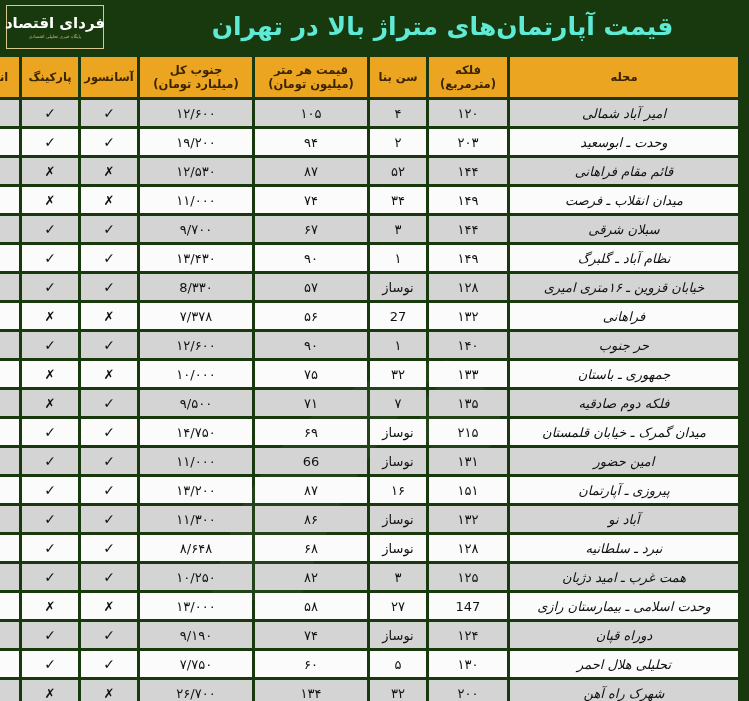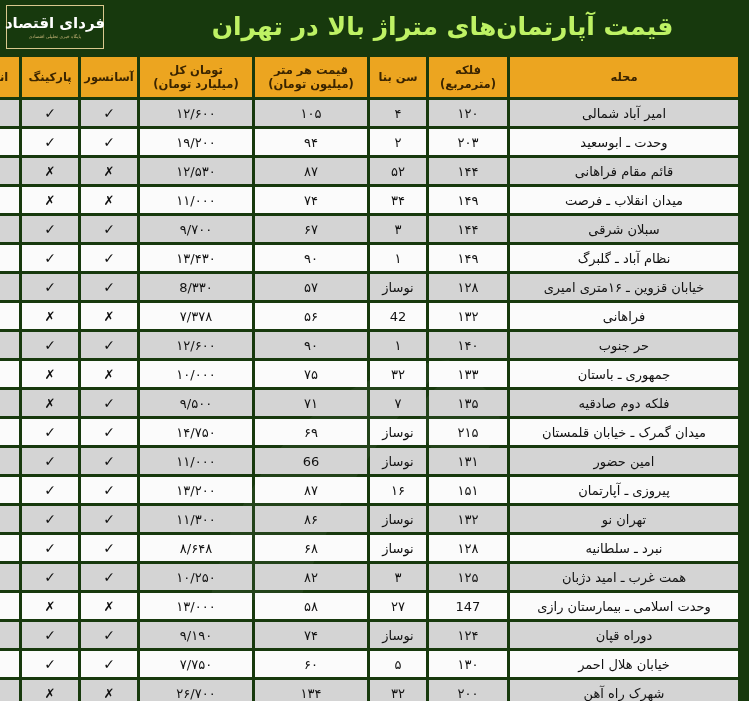--- a/index.html
+++ b/index.html
@@ -37,21 +37,21 @@
     position: relative;
     height: 54px;
     display: flex;
     flex-direction: row-reverse;
     align-items: center;
     z-index: 2;
   }
   .page-title {
     flex: 1 1 auto;
     text-align: center;
-    color: #bef264;
+    color: #5eead4;
     font-size: 25px;
     font-weight: bold;
     letter-spacing: 0px;
     padding-left: 20px;
     padding-right: 0px;
     line-height: 1.1;
     white-space: nowrap;
   }
   .logo {
     flex: 0 0 auto;
@@ -118,20 +118,21 @@
     white-space: nowrap;
     overflow: hidden;
     text-overflow: ellipsis;
   }
   tr.odd td { background: #d4d4d4; }
   tr.even td { background: #fbfbfb; }
 
   td.c-name {
     font-size: 13.5px;
     font-weight: normal;
+    font-style: italic;
   }
   td.c-num { font-size: 13.5px; }
   td.c-total { font-size: 13.5px; margin-left: 20px; }
   td.c-mark { font-size: 13px; font-weight: bold; }
 
   .mark-yes { font-size: 14px; font-weight: normal; color: #111; }
   .mark-no  { font-size: 13px; font-weight: bold; color: #111; }
 
   
   col.w-name  { width: 228px; }
@@ -179,21 +180,21 @@
           <th>
             <div>فلکه</div>
             <div>(مترمربع)</div>
           </th>
           <th>سن بنا</th>
           <th>
             <div>قیمت هر متر</div>
             <div>(میلیون تومان)</div>
           </th>
           <th>
-            <div>تومان کل</div>
+            <div>جنوب کل</div>
             <div>(میلیارد تومان)</div>
           </th>
           <th>آسانسور</th>
           <th>پارکینگ</th>
           <th>انباری</th>
         </tr>
       </thead>
       <tbody id="table-body">
           <tr class="odd">
             <td class="c-name">امیر آباد شمالی</td>
@@ -261,21 +262,21 @@
             <td class="c-num">نوساز</td>
             <td class="c-num">۵۷</td>
             <td class="c-total">8/۳۳۰</td>
             <td class="c-mark"><span class="mark-yes">✓</span></td>
             <td class="c-mark"><span class="mark-yes">✓</span></td>
             <td class="c-mark"></td>
           </tr>
           <tr class="even">
             <td class="c-name">فراهانی</td>
             <td class="c-num">۱۳۲</td>
-            <td class="c-num">42</td>
+            <td class="c-num">27</td>
             <td class="c-num">۵۶</td>
             <td class="c-total">۷/۳۷۸</td>
             <td class="c-mark"><span class="mark-no">✗</span></td>
             <td class="c-mark"><span class="mark-no">✗</span></td>
             <td class="c-mark"></td>
           </tr>
           <tr class="odd">
             <td class="c-name">حر جنوب</td>
             <td class="c-num">۱۴۰</td>
             <td class="c-num">۱</td>
@@ -329,21 +330,21 @@
             <td class="c-name">پیروزی ـ آپارتمان</td>
             <td class="c-num">۱۵۱</td>
             <td class="c-num">۱۶</td>
             <td class="c-num">۸۷</td>
             <td class="c-total">۱۳/۲۰۰</td>
             <td class="c-mark"><span class="mark-yes">✓</span></td>
             <td class="c-mark"><span class="mark-yes">✓</span></td>
             <td class="c-mark"></td>
           </tr>
           <tr class="odd">
-            <td class="c-name">تهران نو</td>
+            <td class="c-name">آباد نو</td>
             <td class="c-num">۱۳۲</td>
             <td class="c-num">نوساز</td>
             <td class="c-num">۸۶</td>
             <td class="c-total">۱۱/۳۰۰</td>
             <td class="c-mark"><span class="mark-yes">✓</span></td>
             <td class="c-mark"><span class="mark-yes">✓</span></td>
             <td class="c-mark"></td>
           </tr>
           <tr class="even">
             <td class="c-name">نبرد ـ سلطانیه</td>
@@ -379,21 +380,21 @@
             <td class="c-name">دوراه قپان</td>
             <td class="c-num">۱۲۴</td>
             <td class="c-num">نوساز</td>
             <td class="c-num">۷۴</td>
             <td class="c-total">۹/۱۹۰</td>
             <td class="c-mark"><span class="mark-yes">✓</span></td>
             <td class="c-mark"><span class="mark-yes">✓</span></td>
             <td class="c-mark"></td>
           </tr>
           <tr class="even">
-            <td class="c-name">خیابان هلال احمر</td>
+            <td class="c-name">تحلیلی هلال احمر</td>
             <td class="c-num">۱۳۰</td>
             <td class="c-num">۵</td>
             <td class="c-num">۶۰</td>
             <td class="c-total">۷/۷۵۰</td>
             <td class="c-mark"><span class="mark-yes">✓</span></td>
             <td class="c-mark"><span class="mark-yes">✓</span></td>
             <td class="c-mark"></td>
           </tr>
           <tr class="odd">
             <td class="c-name">شهرک راه آهن</td>

